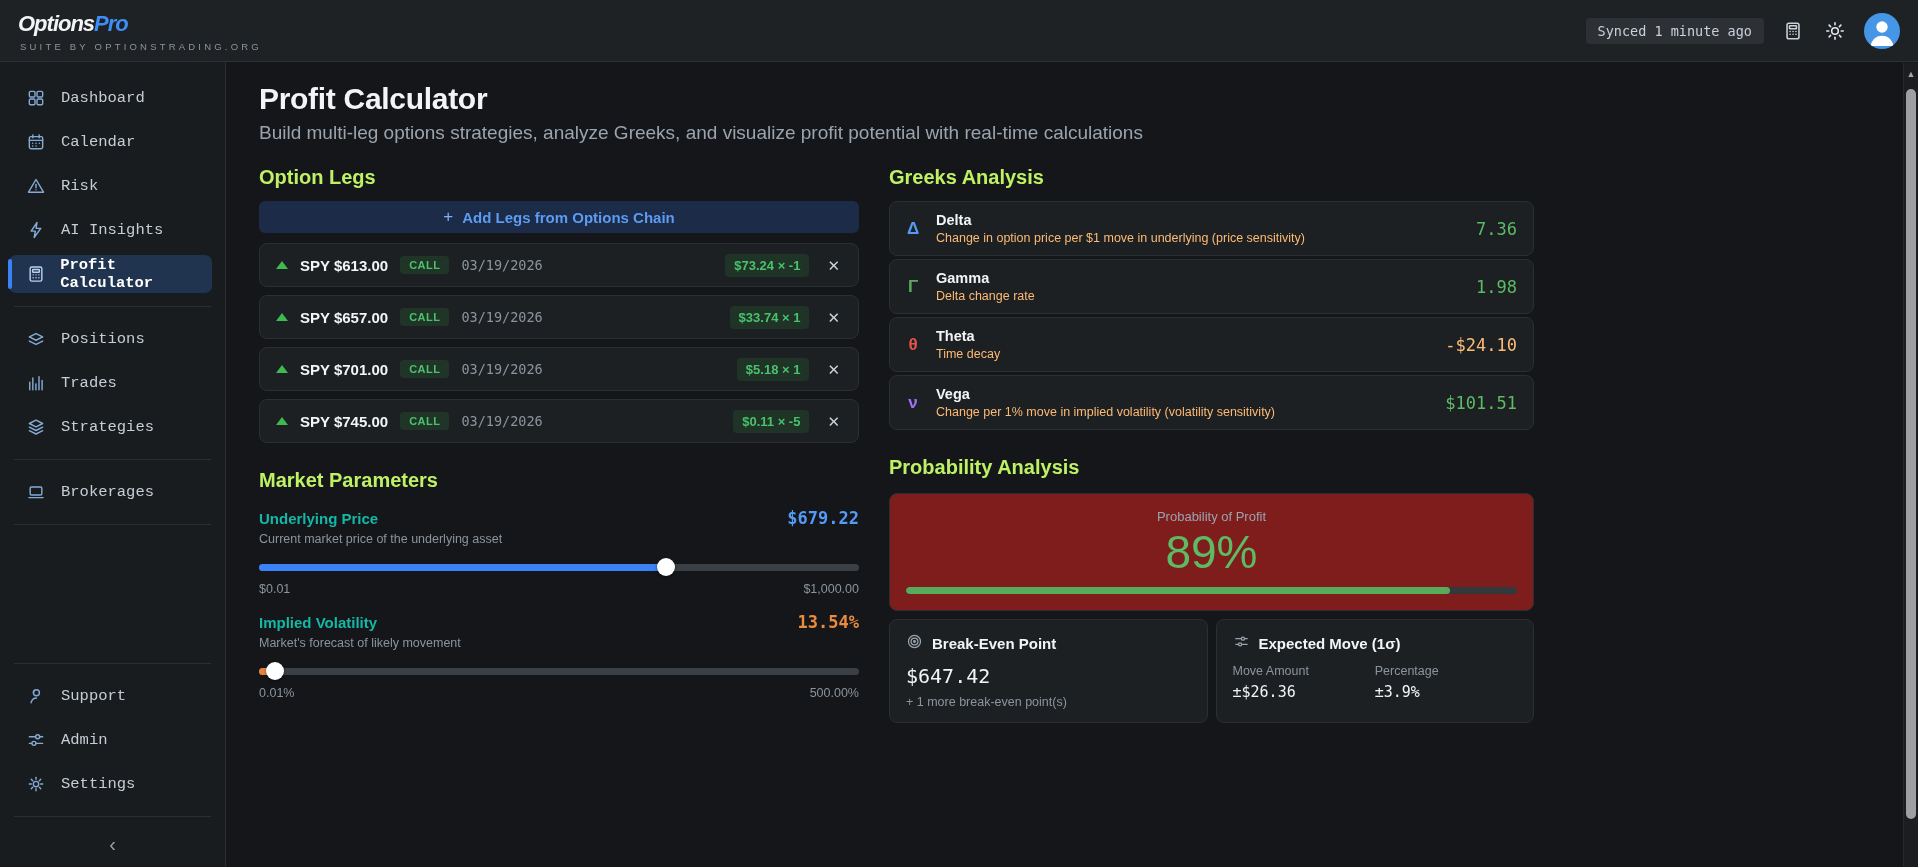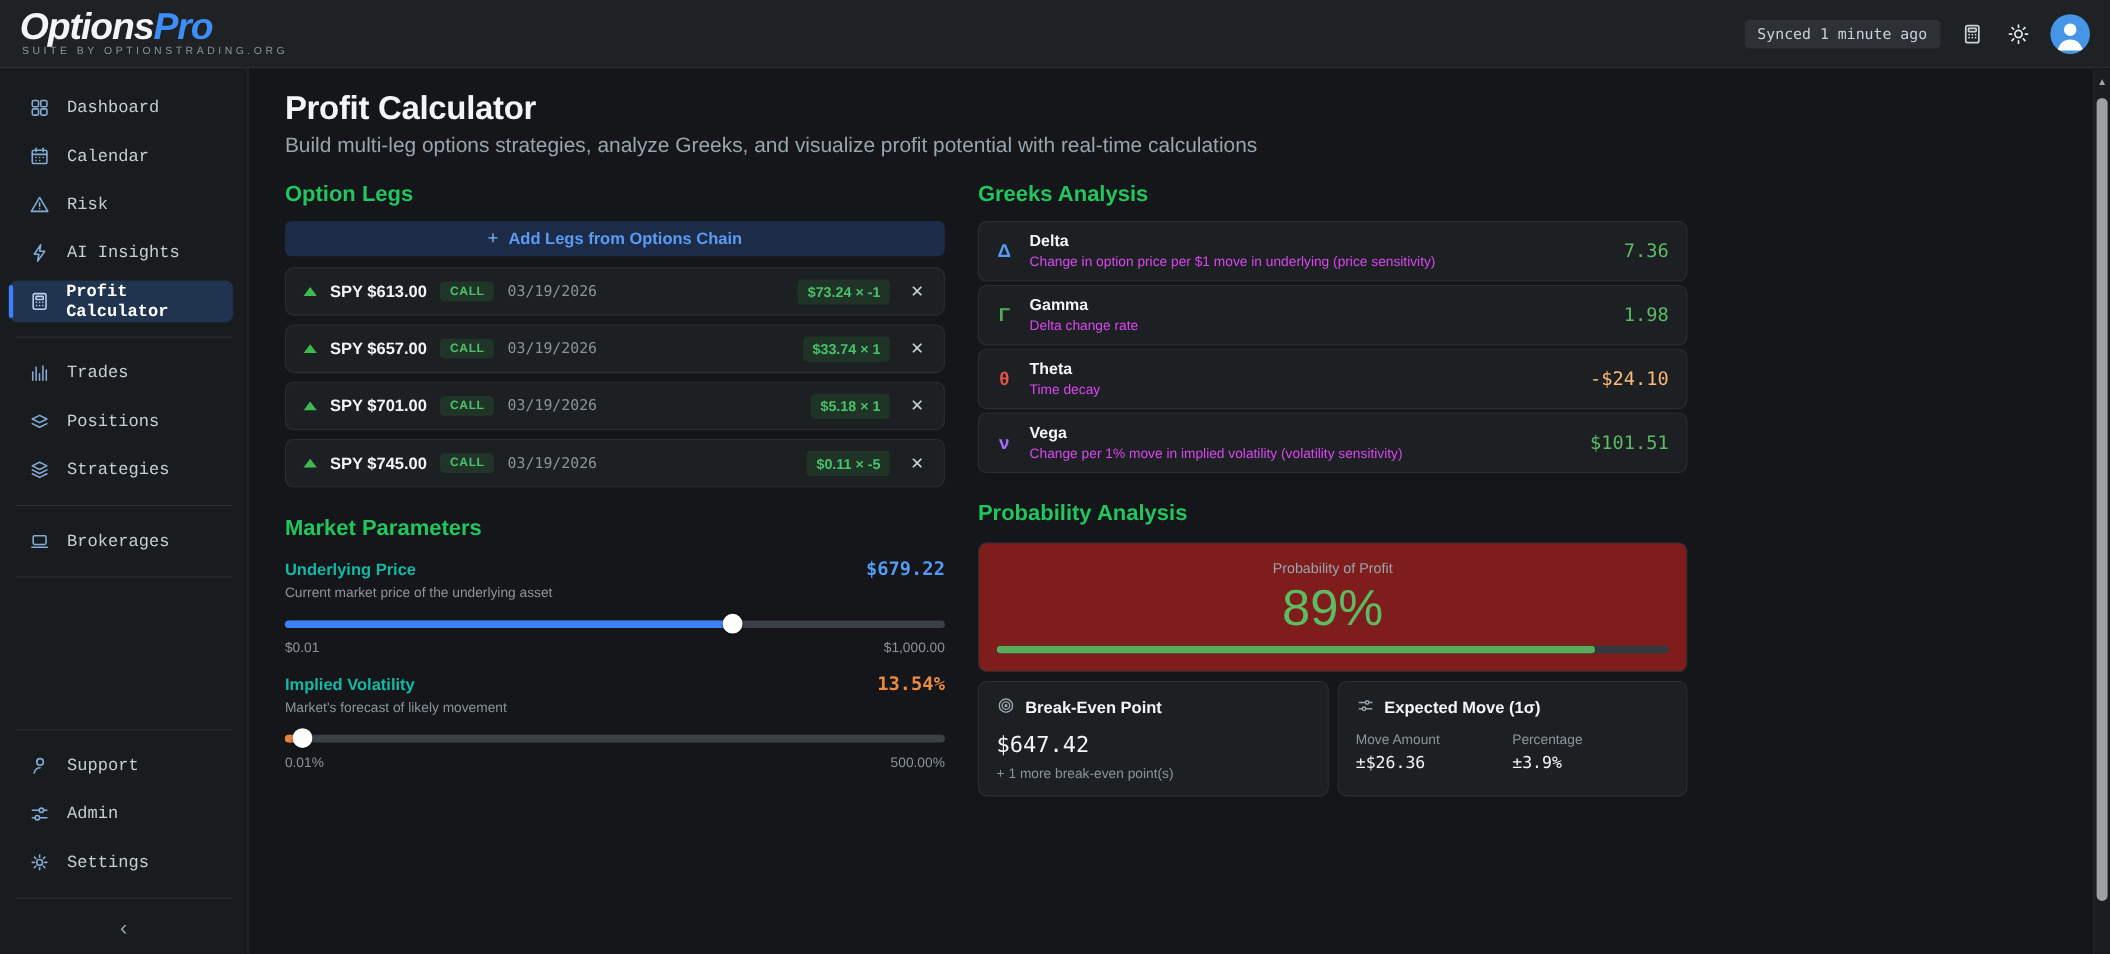--- a/index.html
+++ b/index.html
@@ -4,21 +4,21 @@
 <style>
   * { margin:0; padding:0; box-sizing:border-box; }
   html,body { width:1918px; height:867px; overflow:hidden; background:#141619;
     font-family:"Liberation Sans", sans-serif; color:#e6e8ea; }
 
   
   .header { position:absolute; top:0; left:0; width:1918px; height:62px;
     background:#1f2225; border-bottom:1px solid #2d3034; display:flex; align-items:center;
     padding:0 18px; z-index:5; }
   .logo-block { display:flex; flex-direction:column; }
-  .logo { font-size:34px; font-weight:800; font-style:italic; letter-spacing:-1px; line-height:30px; }
+  .logo { font-size:22px; font-weight:800; font-style:italic; letter-spacing:-1px; line-height:30px; }
   .logo .opt { color:#f2f4f6; }
   .logo .pro { color:#3d8ef7; }
   .tagline { font-size:9.5px; letter-spacing:3.2px; color:#8b949e; margin-top:2px; margin-left:2px; }
   .header-right { margin-left:auto; display:flex; align-items:center; gap:16px; }
   .synced-badge { background:#2d3136; color:#c9d1d9; font-family:"DejaVu Sans Mono",monospace;
     font-size:13.5px; padding:5px 12px; border-radius:4px; }
   .hicon { width:26px; height:26px; display:flex; align-items:center; justify-content:center; cursor:pointer; }
   .avatar { width:36px; height:36px; border-radius:50%; background:#4596e6; overflow:hidden;
     display:flex; align-items:center; justify-content:center; cursor:pointer; }
 
@@ -41,21 +41,21 @@
 
   
   .content { position:absolute; top:62px; left:227px; width:1677px; height:805px;
     padding:20px 0 0 32px; overflow:hidden; }
   .page-head { margin-bottom:22px; }
   .page-title { font-size:30px; font-weight:700; color:#f2f4f6; letter-spacing:-0.3px; }
   .page-subtitle { font-size:19px; color:#9aa4ae; margin-top:6px; }
   .cols { display:flex; gap:30px; }
   .col-left { width:600px; flex:none; }
   .col-right { width:645px; flex:none; }
-  .section-heading { font-size:20px; font-weight:700; color:#22c55e; }
+  .section-heading { font-size:20px; font-weight:700; color:#bef264; }
 
   
   .add-legs-btn { margin-top:12px; width:100%; height:32px; border:none; border-radius:6px;
     background:#1c2b47; color:#5b9bf2; font-size:15px; font-weight:600; cursor:pointer;
     display:flex; align-items:center; justify-content:center; gap:9px;
     font-family:"Liberation Sans",sans-serif; }
   .add-legs-btn .plus { font-size:17px; font-weight:400; color:#7fb0f5; }
   .legs { margin-top:10px; display:flex; flex-direction:column; gap:8px; }
   .leg { height:44px; background:#1d2023; border:1px solid #2b2e32; border-radius:8px;
     display:flex; align-items:center; padding:0 12px 0 16px; gap:12px; }
@@ -84,21 +84,21 @@
     box-shadow:0 1px 3px rgba(0,0,0,0.5); }
   .param-minmax { display:flex; justify-content:space-between; font-size:12.5px; color:#8b949e; margin-top:6px; }
 
   
   .greek-cards { margin-top:12px; display:flex; flex-direction:column; gap:3px; }
   .greek-card { background:#1d2023; border:1px solid #2b2e32; border-radius:8px;
     display:flex; align-items:center; gap:16px; padding:9px 16px; min-height:55px; }
   .greek-sym { font-size:17px; font-weight:700; width:14px; text-align:center; flex:none; }
   .greek-main { flex:1; min-width:0; }
   .greek-name { font-size:14.5px; font-weight:700; color:#f2f4f6; }
-  .greek-desc { font-size:12.5px; color:#d946ef; margin-top:3px; }
+  .greek-desc { font-size:12.5px; color:#fdba74; margin-top:3px; }
   .greek-value { font-family:"DejaVu Sans Mono",monospace; font-size:17px; flex:none; }
 
   
   .prob-heading { margin-top:26px; }
   .prob-card { margin-top:14px; background:#7f1d1d; border:1px solid #2b2e32; border-radius:8px;
     padding:15px 16px 16px; text-align:center; }
   .pop-label { font-size:13px; color:#9aa4ae; }
   .pop-value { font-size:46px; color:#5cbb63; margin-top:2px; line-height:1.15; }
   .pop-bar { margin-top:8px; height:7px; border-radius:4px; background:#33383d; overflow:hidden; }
   .pop-fill { height:100%; background:#57ab5a; border-radius:4px; }
@@ -225,37 +225,37 @@
           <line x1="12" y1="16.4" x2="12.1" y2="16.4"></line>
           <line x1="15.4" y1="16.4" x2="15.5" y2="16.4"></line>
         </svg>
       </span>
     <span class="nav-lb">Profit Calculator</span>
   </div>
   <div class="nav-divider"></div>
   <div class="nav-item">
     <span class="nav-ic">
         <svg width="20" height="20" viewBox="0 0 24 24">
+          <path d="M12 5.5 20 9.5 12 13.5 4 9.5z"></path>
+          <path d="M4 14.5 12 18.5 20 14.5"></path>
+        </svg>
+      </span>
+    <span class="nav-lb">Positions</span>
+  </div>
+  <div class="nav-item">
+    <span class="nav-ic">
+        <svg width="20" height="20" viewBox="0 0 24 24">
           <line x1="4.5" y1="20" x2="4.5" y2="11"></line>
           <line x1="8.2" y1="20" x2="8.2" y2="6"></line>
           <line x1="11.9" y1="20" x2="11.9" y2="13"></line>
           <line x1="15.6" y1="20" x2="15.6" y2="4.5"></line>
           <line x1="19.3" y1="20" x2="19.3" y2="9"></line>
         </svg>
       </span>
     <span class="nav-lb">Trades</span>
-  </div>
-  <div class="nav-item">
-    <span class="nav-ic">
-        <svg width="20" height="20" viewBox="0 0 24 24">
-          <path d="M12 5.5 20 9.5 12 13.5 4 9.5z"></path>
-          <path d="M4 14.5 12 18.5 20 14.5"></path>
-        </svg>
-      </span>
-    <span class="nav-lb">Positions</span>
   </div>
   <div class="nav-item">
     <span class="nav-ic">
         <svg width="20" height="20" viewBox="0 0 24 24">
           <path d="M12 3.8 20 7.8 12 11.8 4 7.8z"></path>
           <path d="M4 12.2 12 16.2 20 12.2"></path>
           <path d="M4 16.4 12 20.4 20 16.4"></path>
         </svg>
       </span>
     <span class="nav-lb">Strategies</span>

